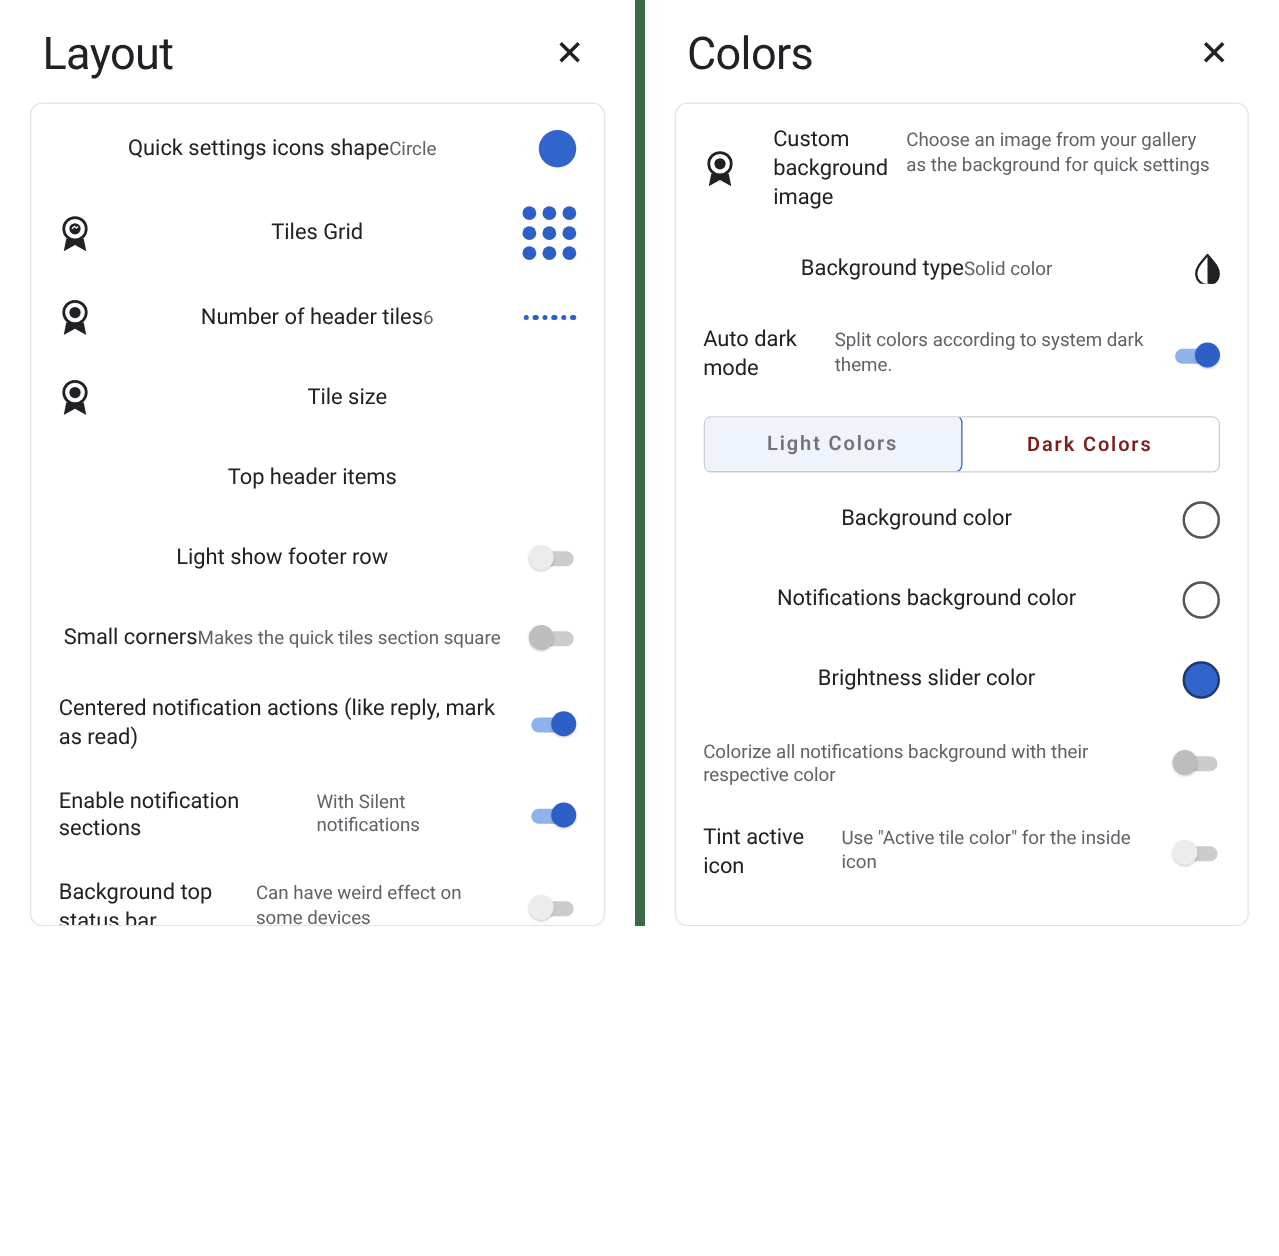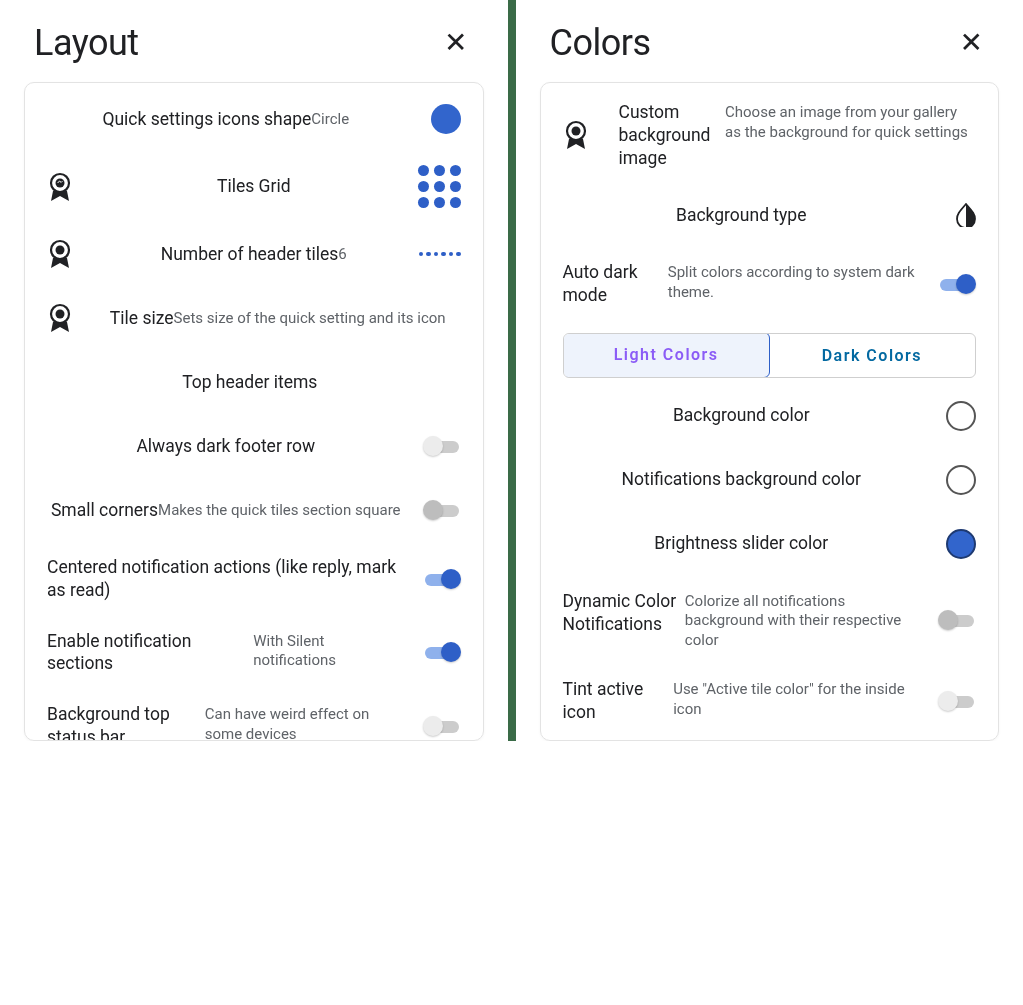--- a/index.html
+++ b/index.html
@@ -171,29 +171,29 @@
     flex: 1;
     text-align: center;
     padding: 12px 0;
     font-size: 16px;
     font-weight: 600;
     letter-spacing: 1.5px;
     cursor: pointer;
   }
   .segmented .seg.active {
     background: #eef3fc;
-    color: #8b5cf6;
+    color: #737373;
     border: 1.5px solid #2e5fc7;
     margin: -1.5px;
     border-radius: 6px;
     position: relative;
     z-index: 1;
   }
   .segmented .seg.inactive {
-    color: #0369a1;
+    color: #7f1d1d;
   }
 </style>
 </head>
 <body>
 
 <div class="wrap">
 
   <div class="pane">
     <div class="pane-header">
       <div class="pane-title">Layout</div>
@@ -271,33 +271,32 @@
           <span class="award-icon">
             <svg width="26" height="30" viewBox="0 0 26 30">
                 <circle cx="13" cy="11" r="9" fill="none" stroke="#202124" stroke-width="2.2"></circle>
                 <circle cx="13" cy="11" r="4.5" fill="#202124"></circle>
                 <path d="M6 19 L4 29 L13 24 L22 29 L20 19" fill="#202124"></path>
               </svg>
           </span>
         </div>
         <div class="text">
           <div class="label">Tile size</div>
-          <div class="sub">Sets size of the quick setting and its icon</div>
         </div>
       </div>
 
       <div class="row">
         <div class="text">
           <div class="label">Top header items</div>
         </div>
       </div>
 
       <div class="row">
         <div class="text">
-          <div class="label">Always dark footer row</div>
+          <div class="label">Light show footer row</div>
         </div>
         <div class="control">
           <div class="switch off light">
               <div class="track"></div>
               <div class="thumb"></div>
             </div>
         </div>
       </div>
 
       <div class="row">
@@ -381,20 +380,21 @@
         </div>
         <div class="text">
           <div class="label">Custom background image</div>
           <div class="sub">Choose an image from your gallery as the background for quick settings</div>
         </div>
       </div>
 
       <div class="row">
         <div class="text">
           <div class="label">Background type</div>
+          <div class="sub">Solid color</div>
         </div>
         <div class="control">
           <span class="halfcircle">
             <svg width="20" height="24" viewBox="0 0 20 24">
                 <path d="M10 1 C4 8 1 11 1 16 a9 9 0 0 0 18 0 C19 11 16 8 10 1 Z" fill="none" stroke="#202124" stroke-width="1.8"></path>
                 <path d="M10 1 C16 8 19 11 19 16 a9 9 0 0 1 -9 9 Z" fill="#202124"></path>
               </svg>
           </span>
         </div>
       </div>
@@ -441,21 +441,20 @@
         <div class="text">
           <div class="label">Brightness slider color</div>
         </div>
         <div class="control">
           <div class="swatch filled" style="background:#3265cc;border:2px solid #1e3a72"></div>
         </div>
       </div>
 
       <div class="row">
         <div class="text">
-          <div class="label">Dynamic Color Notifications</div>
           <div class="sub">Colorize all notifications background with their respective color</div>
         </div>
         <div class="control">
           <div class="switch off dark">
               <div class="track"></div>
               <div class="thumb"></div>
             </div>
         </div>
       </div>
 

